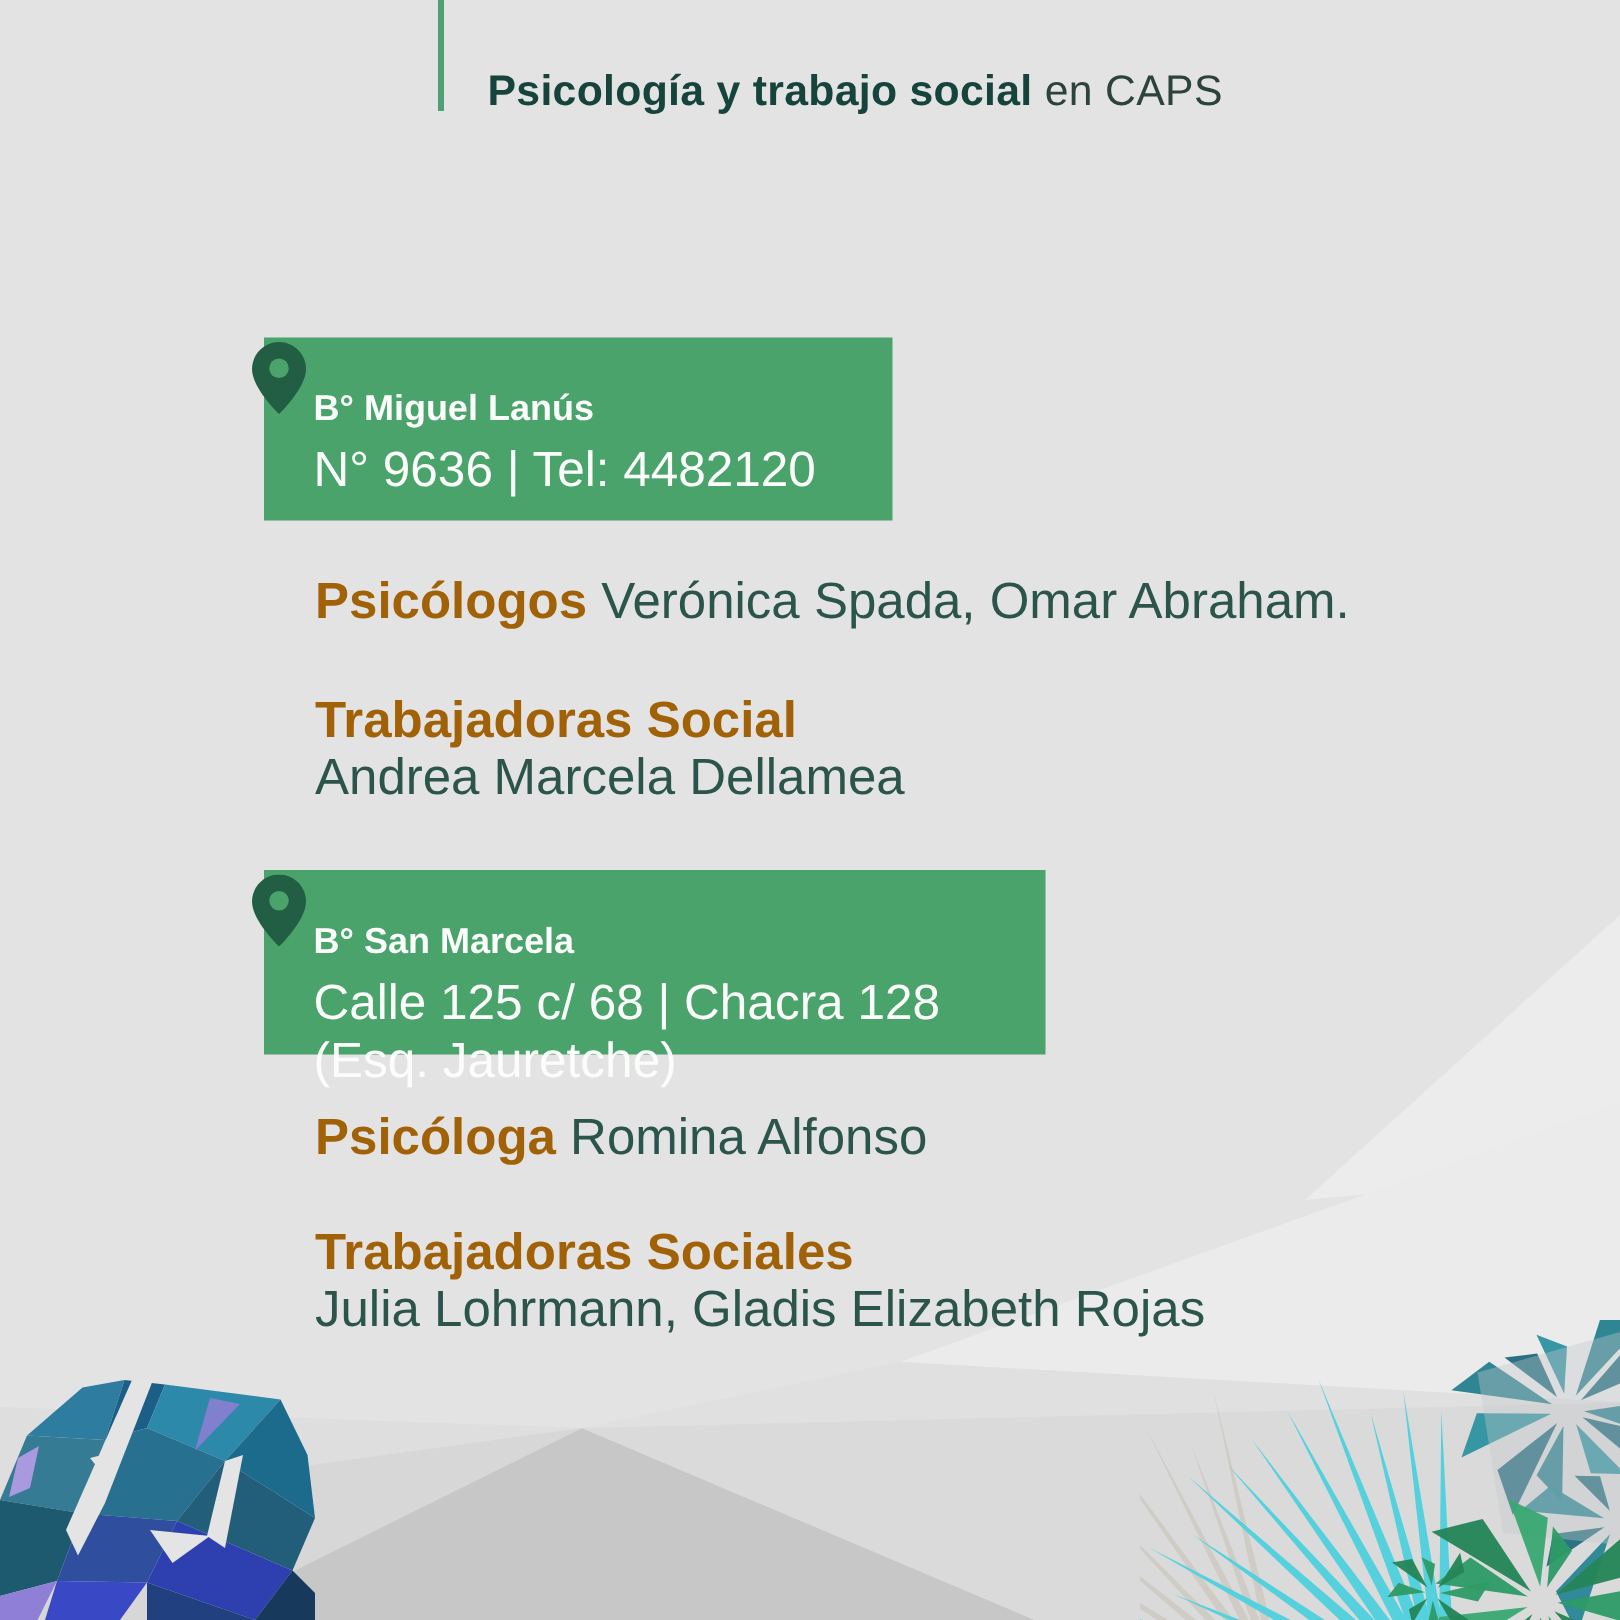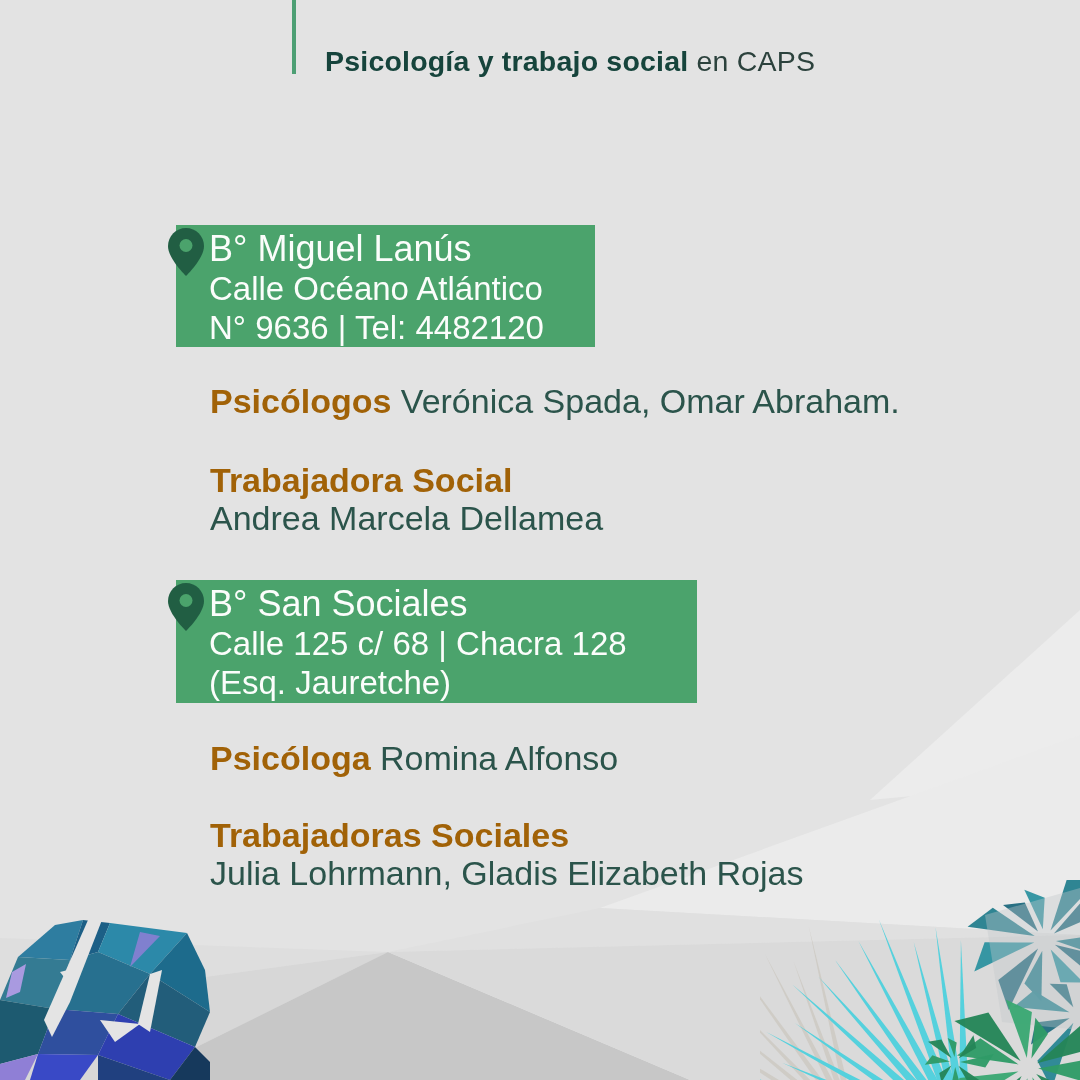--- a/index.html
+++ b/index.html
@@ -22,21 +22,21 @@
   }
   .header b{ color:#16443c; font-weight:bold; }
 
   
   .banner{
     position:absolute; left:176px; background:#4ba36c; color:#fbfdfb;
     padding:4px 0 0 33px;
   }
   .banner-1{ top:225px; width:419px; height:122px; }
   .banner-2{ top:580px; width:521px; height:123px; }
-  .banner-title{ font-size:36px; font-weight:normal; line-height:40px; white-space:nowrap; }
+  .banner-title{ font-size:24px; font-weight:bold; line-height:40px; white-space:nowrap;margin-top:24px; }
   .banner-line{ font-size:33px; font-weight:400; line-height:39px; white-space:nowrap; }
   .pin{ position:absolute; left:-8px; top:3px; }
 
   
   .staff{ position:absolute; left:210px; color:#2b544b; font-size:34px; line-height:38px; white-space:nowrap; }
   .staff b{ color:#a16207; font-weight:bold; }
   .staff-1a{ top:382px; }
   .staff-1b{ top:461px; }
   .staff-2a{ top:739px; }
   .staff-2b{ top:816px; }
@@ -61,39 +61,38 @@
     <b>Psicología y trabajo social</b>
     <span>en CAPS</span>
   </div>
 
   <div class="banner banner-1">
     <svg class="pin" width="36" height="48" viewBox="0 0 36 48">
       <path d="M18 0C8.1 0 0 8.1 0 18c0 12.8 18 30 18 30s18-17.2 18-30C36 8.1 27.9 0 18 0z" fill="#215e43"></path>
       <circle cx="18" cy="17.5" r="6.5" fill="#4ba36c"></circle>
     </svg>
     <div class="banner-title">B° Miguel Lanús</div>
-    <div class="banner-line">Calle Océano Atlántico</div>
     <div class="banner-line">N° 9636 | Tel: 4482120</div>
   </div>
 
   <p class="staff staff-1a">
     <b>Psicólogos</b>
     <span>Verónica Spada, Omar Abraham.</span>
   </p>
   <p class="staff staff-1b">
-    <b>Trabajadora Social</b><br>
+    <b>Trabajadoras Social</b><br>
     <span>Andrea Marcela Dellamea</span>
   </p>
 
   <div class="banner banner-2">
     <svg class="pin" width="36" height="48" viewBox="0 0 36 48">
       <path d="M18 0C8.1 0 0 8.1 0 18c0 12.8 18 30 18 30s18-17.2 18-30C36 8.1 27.9 0 18 0z" fill="#215e43"></path>
       <circle cx="18" cy="17.5" r="6.5" fill="#4ba36c"></circle>
     </svg>
-    <div class="banner-title">B° San Sociales</div>
+    <div class="banner-title">B° San Marcela</div>
     <div class="banner-line">Calle 125 c/ 68 | Chacra 128</div>
     <div class="banner-line">(Esq. Jauretche)</div>
   </div>
 
   <p class="staff staff-2b">
     <b>Trabajadoras Sociales</b><br>
     <span>Julia Lohrmann, Gladis Elizabeth Rojas</span>
   </p>
   <p class="staff staff-2a">
     <b>Psicóloga</b>

